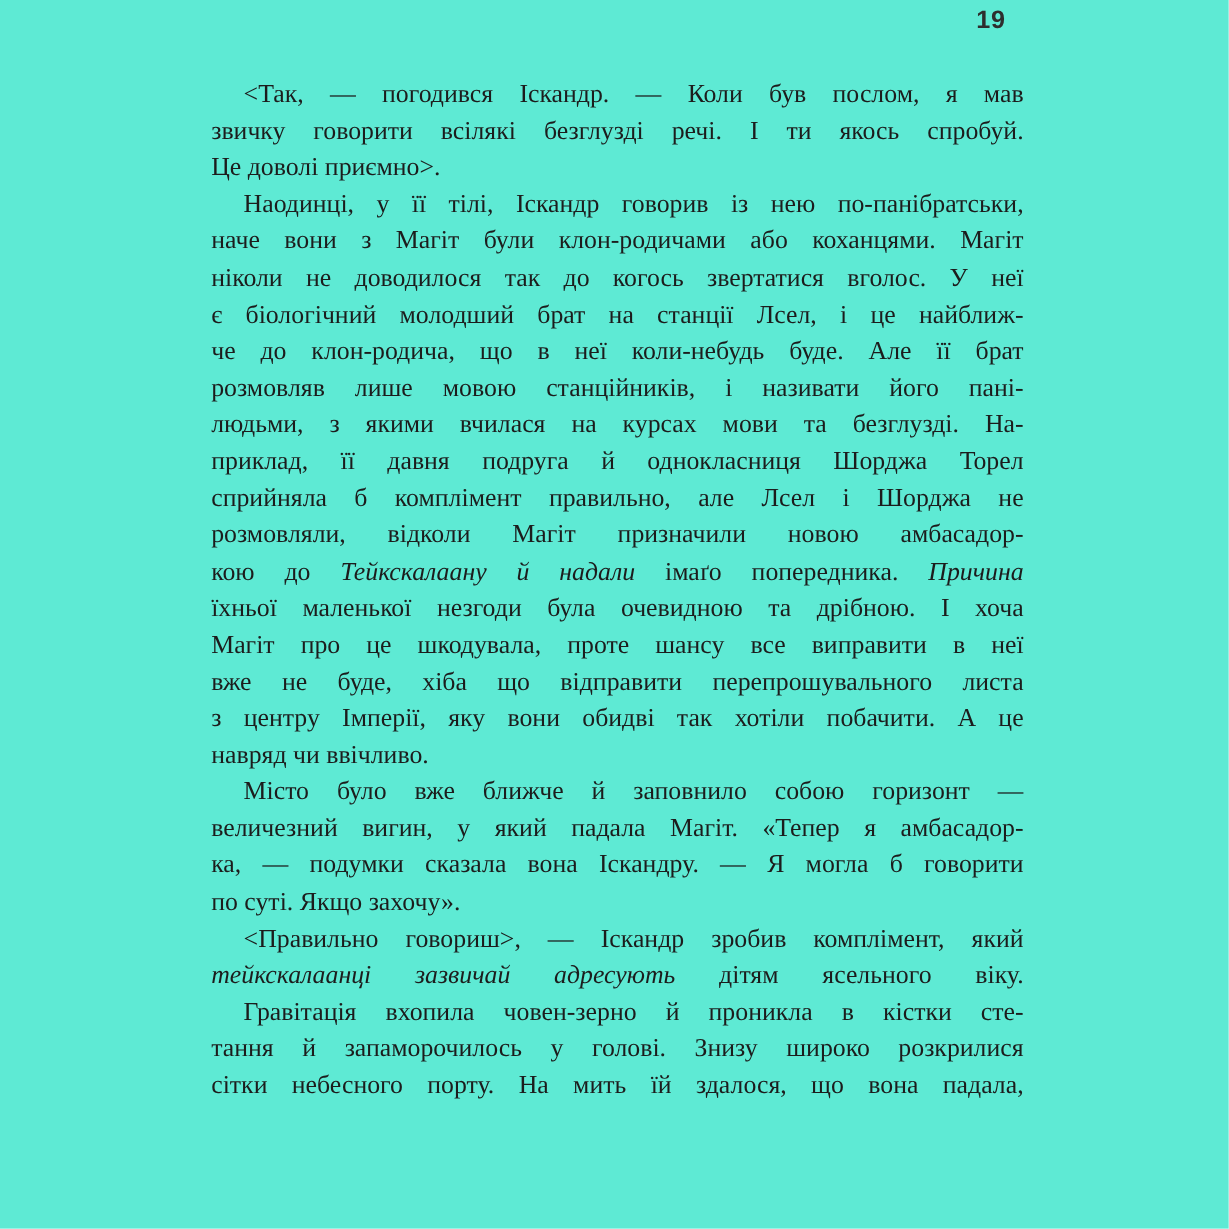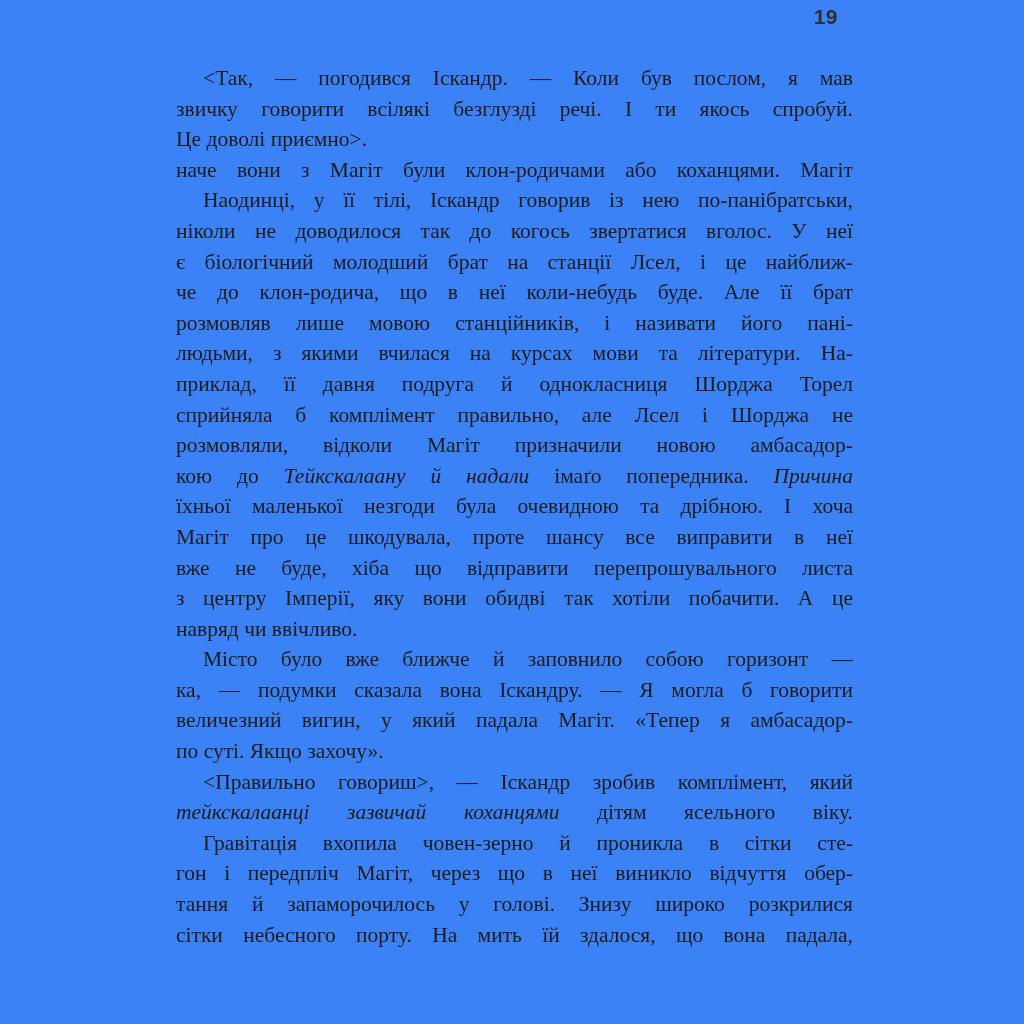--- a/index.html
+++ b/index.html
@@ -4,21 +4,21 @@
 <style>
   html, body {
     margin: 0;
     padding: 0;
     background: #ffffff;
   }
   .page {
     position: relative;
     width: 1024px;
     height: 1024px;
-    background: #3b82f6;
+    background: #5eead4;
     overflow: hidden;
   }
   .page-number {
     position: absolute;
     top: 5px;
     right: 186px;
     font-family: "Liberation Sans", sans-serif;
     font-size: 21px;
     font-weight: 700;
     color: #2e2e2e;
@@ -54,47 +54,46 @@
 <div class="page">
   <div class="page-number">19</div>
 
   <div class="text-block">
       <div class="paragraph">
         <div class="line indent"><span class="">&lt;Так, — погодився Іскандр. — Коли був послом, я мав</span></div>
         <div class="line"><span class="">звичку говорити всілякі безглузді речі. І ти якось спробуй.</span></div>
         <div class="line nojust"><span class="">Це доволі приємно&gt;.</span></div>
       </div>
       <div class="paragraph">
+        <div class="line indent"><span class="">Наодинці, у її тілі, Іскандр говорив із нею по-панібратськи,</span></div>
         <div class="line"><span class="">наче вони з Магіт були клон-родичами або коханцями. Магіт</span></div>
-        <div class="line indent"><span class="">Наодинці, у її тілі, Іскандр говорив із нею по-панібратськи,</span></div>
         <div class="line"><span class="">ніколи не доводилося так до когось звертатися вголос. У неї</span></div>
         <div class="line"><span class="">є біологічний молодший брат на станції Лсел, і це найближ-</span></div>
         <div class="line"><span class="">че до клон-родича, що в неї коли-небудь буде. Але її брат</span></div>
         <div class="line"><span class="">розмовляв лише мовою станційників, і називати його пані-</span></div>
-        <div class="line"><span class="">людьми, з якими вчилася на курсах мови та літератури. На-</span></div>
+        <div class="line"><span class="">людьми, з якими вчилася на курсах мови та безглузді. На-</span></div>
         <div class="line"><span class="">приклад, її давня подруга й однокласниця Шорджа Торел</span></div>
         <div class="line"><span class="">сприйняла б комплімент правильно, але Лсел і Шорджа не</span></div>
         <div class="line"><span class="">розмовляли, відколи Магіт призначили новою амбасадор-</span></div>
         <div class="line"><span class="">кою до </span><span class="it">Тейкскалаану й надали</span><span class=""> імаґо попередника. </span><span class="it">Причина</span></div>
         <div class="line"><span class="">їхньої маленької незгоди була очевидною та дрібною. І хоча</span></div>
         <div class="line"><span class="">Магіт про це шкодувала, проте шансу все виправити в неї</span></div>
         <div class="line"><span class="">вже не буде, хіба що відправити перепрошувального листа</span></div>
         <div class="line"><span class="">з центру Імперії, яку вони обидві так хотіли побачити. А це</span></div>
         <div class="line nojust"><span class="">навряд чи ввічливо.</span></div>
       </div>
       <div class="paragraph">
         <div class="line indent"><span class="">Місто було вже ближче й заповнило собою горизонт —</span></div>
+        <div class="line"><span class="">величезний вигин, у який падала Магіт. «Тепер я амбасадор-</span></div>
         <div class="line"><span class="">ка, — подумки сказала вона Іскандру. — Я могла б говорити</span></div>
-        <div class="line"><span class="">величезний вигин, у який падала Магіт. «Тепер я амбасадор-</span></div>
         <div class="line nojust"><span class="">по суті. Якщо захочу».</span></div>
       </div>
       <div class="paragraph">
         <div class="line indent"><span class="">&lt;Правильно говориш&gt;, — Іскандр зробив комплімент, який</span></div>
-        <div class="line"><span class="it">тейкскалаанці зазвичай коханцями</span><span class=""> дітям ясельного віку.</span></div>
+        <div class="line"><span class="it">тейкскалаанці зазвичай адресують</span><span class=""> дітям ясельного віку.</span></div>
       </div>
       <div class="paragraph">
-        <div class="line indent"><span class="">Гравітація вхопила човен-зерно й проникла в сітки сте-</span></div>
-        <div class="line"><span class="">гон і передпліч Магіт, через що в неї виникло відчуття обер-</span></div>
+        <div class="line indent"><span class="">Гравітація вхопила човен-зерно й проникла в кістки сте-</span></div>
         <div class="line"><span class="">тання й запаморочилось у голові. Знизу широко розкрилися</span></div>
         <div class="line"><span class="">сітки небесного порту. На мить їй здалося, що вона падала,</span></div>
       </div>
     </div>
 </div>
 
 </body></html>

